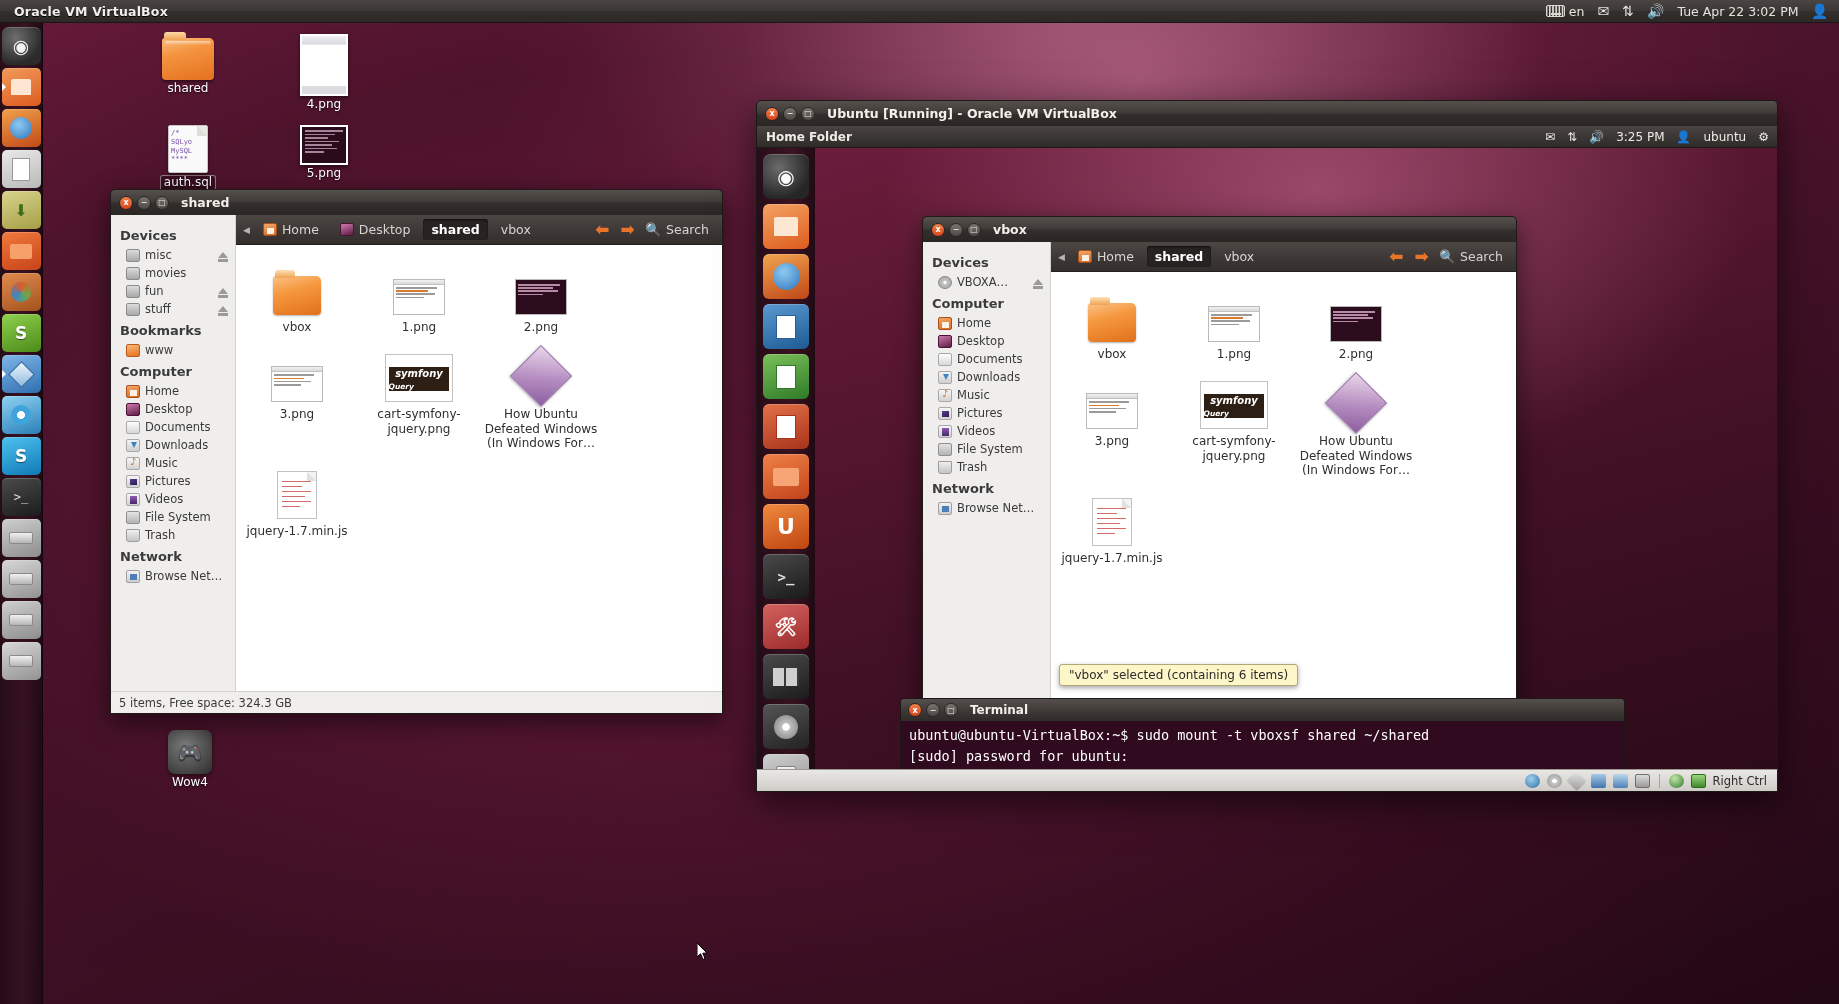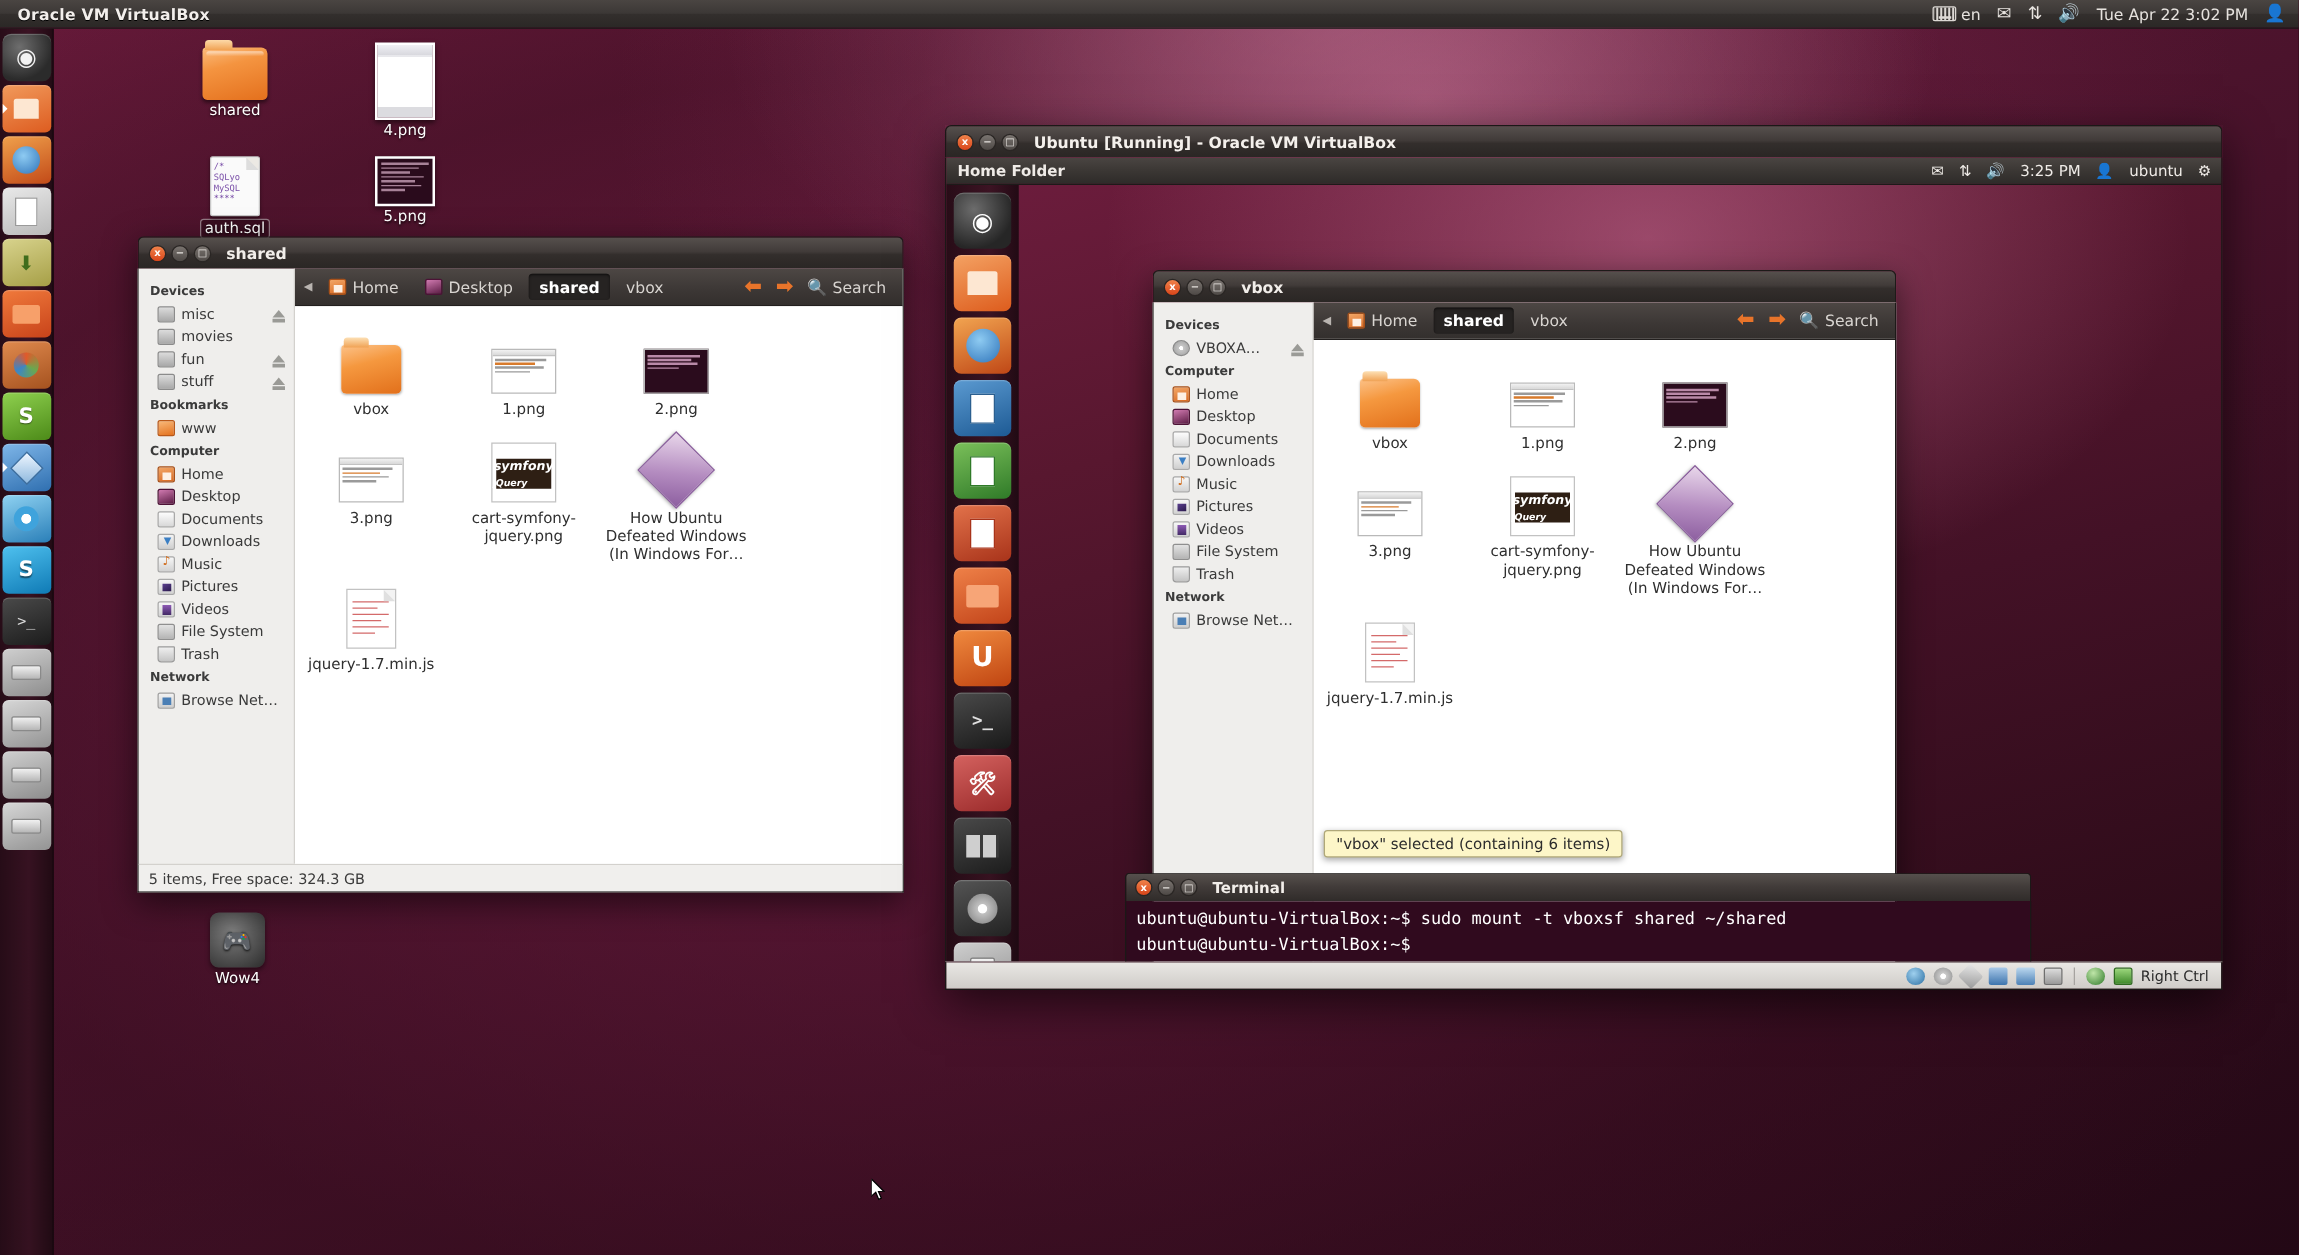--- a/index.html
+++ b/index.html
@@ -132,21 +132,21 @@
        background:linear-gradient(180deg,#7a7470,#4e4946); border:1px solid #2a2624;
        display:flex;align-items:center;justify-content:center;font-size:8px;color:#e6e2de; font-weight:bold;}
   .wb.close{ background:linear-gradient(180deg,#f0824a,#d9451a); color:#fff;}
   .win-body{ background:#f3f2f0; border:1px solid #1d1a19; border-top:none; display:flex; flex-direction:column; height:calc(100% - 26px);}
   .win-main{ display:flex; flex:1; min-height:0;}
 
   .side{
     width:125px; background:#efeeec; border-right:1px solid #d3d1cd;
     padding:8px 0 0 0; overflow:hidden; flex:0 0 auto;
   }
-  .side h4{ font-size:10px; color:#3b3b3b; padding:5px 0 3px 9px; font-weight:bold;}
+  .side h4{ font-size:13px; color:#3b3b3b; padding:5px 0 3px 9px; font-weight:bold;}
   .srow{
     display:flex; align-items:center; gap:5px; padding:2px 5px 2px 15px;
     font-size:11.5px; color:#3a3a3a; white-space:nowrap; position:relative;
   }
   .srow .eject{ position:absolute; right:7px; width:0;height:0;
     border-left:5px solid transparent;border-right:5px solid transparent;border-bottom:6px solid #9a9a96;}
   .srow .eject::after{content:"";position:absolute;left:-5px;top:7px;width:10px;height:2.5px;background:#9a9a96;}
   .ico{ width:14px;height:13px;flex:0 0 auto;border-radius:2px; display:inline-block;}
   .ico.drive{ background:linear-gradient(180deg,#dcdcdc,#a8a8a8); border:1px solid #8b8b8b;}
   .ico.cd{ border-radius:50%; background:radial-gradient(circle,#fff 18%,#c6c6c6 22%,#9e9e9e 100%); border:1px solid #8b8b8b;}
@@ -194,21 +194,21 @@
     background:linear-gradient(165deg,#fcc289 0%,#f5983f 38%,#e2701b 100%); border-radius:3px 5px 4px 4px;
     box-shadow:0 1px 2px rgba(0,0,0,.3);}
   .f-folder::before{content:"";position:absolute;left:2px;top:-6px;width:20px;height:8px;
     background:linear-gradient(180deg,#fde0b5,#f0a254);border-radius:3px 3px 0 0;}
   .f-png{ width:52px;height:36px;background:#fff;border:1px solid #b9b9b9; overflow:hidden; position:relative;}
   .f-png .bar{ height:5px; background:linear-gradient(180deg,#f2f2f2,#d9d9d9); border-bottom:1px solid #c2c2c2;}
   .f-png .rows{ padding:2px; }
   .f-png .rows i{ display:block; height:1.6px; margin-bottom:1.6px; background:#9a9a9a;}
   .f-png.dark{ background:#2b0c1d;}
   .f-png.dark .rows i{ background:#b98aa8;}
-  .f-symf{ width:52px;height:48px;background:#fff;border:1px solid #c2c2c2; position:relative; overflow:hidden;}
+  .f-symf{ width:68px;height:48px;background:#fff;border:1px solid #c2c2c2; position:relative; overflow:hidden;}
   .f-symf .sy{ position:absolute;left:3px;right:3px;top:12px;height:24px;background:#2e1f14;}
   .f-symf .sytxt{ position:absolute;left:0;right:0;top:13px;text-align:center;color:#fff;font-size:10px;font-weight:bold;font-style:italic;}
   .f-symf .jq{ position:absolute;left:0;right:0;top:27px;text-align:left;color:#fff;font-size:7.5px;font-weight:bold;font-style:italic;}
   .f-diamond{ width:44px;height:44px;
     background:linear-gradient(140deg,#e8d6ea,#b48cc0 55%,#8d5fa0);
     transform:rotate(45deg); border:1px solid #8a5f9c; box-shadow:0 1px 3px rgba(0,0,0,.35);}
   .f-js{ width:40px;height:48px;background:#fff;border:1px solid #c2c2c2;position:relative;overflow:hidden;}
   .f-js .jl{ position:absolute;left:4px;right:5px;height:1.8px;background:#d46a6a;}
   .f-js::after{content:"";position:absolute;right:0;top:0;border-width:0 9px 9px 0;border-style:solid;border-color:#e0e0e0 #f3f3f3;}
 
@@ -843,20 +843,21 @@
         <div class="term-tb">
           <div class="wbtns">
             <div class="wb close">x</div>
             <div class="wb">−</div>
             <div class="wb">□</div>
           </div>
           <span>Terminal</span>
         </div>
         <div class="term-body">
           <div>ubuntu@ubuntu-VirtualBox:~$ sudo mount -t vboxsf shared ~/shared</div>
+          <div>[sudo] password for ubuntu:</div>
           <div>
             <span>ubuntu@ubuntu-VirtualBox:~$ </span>
           </div>
         </div>
       </div>
 
     </div>
 
     <div class="vb-status">
       <span class="vbi disk"></span>

